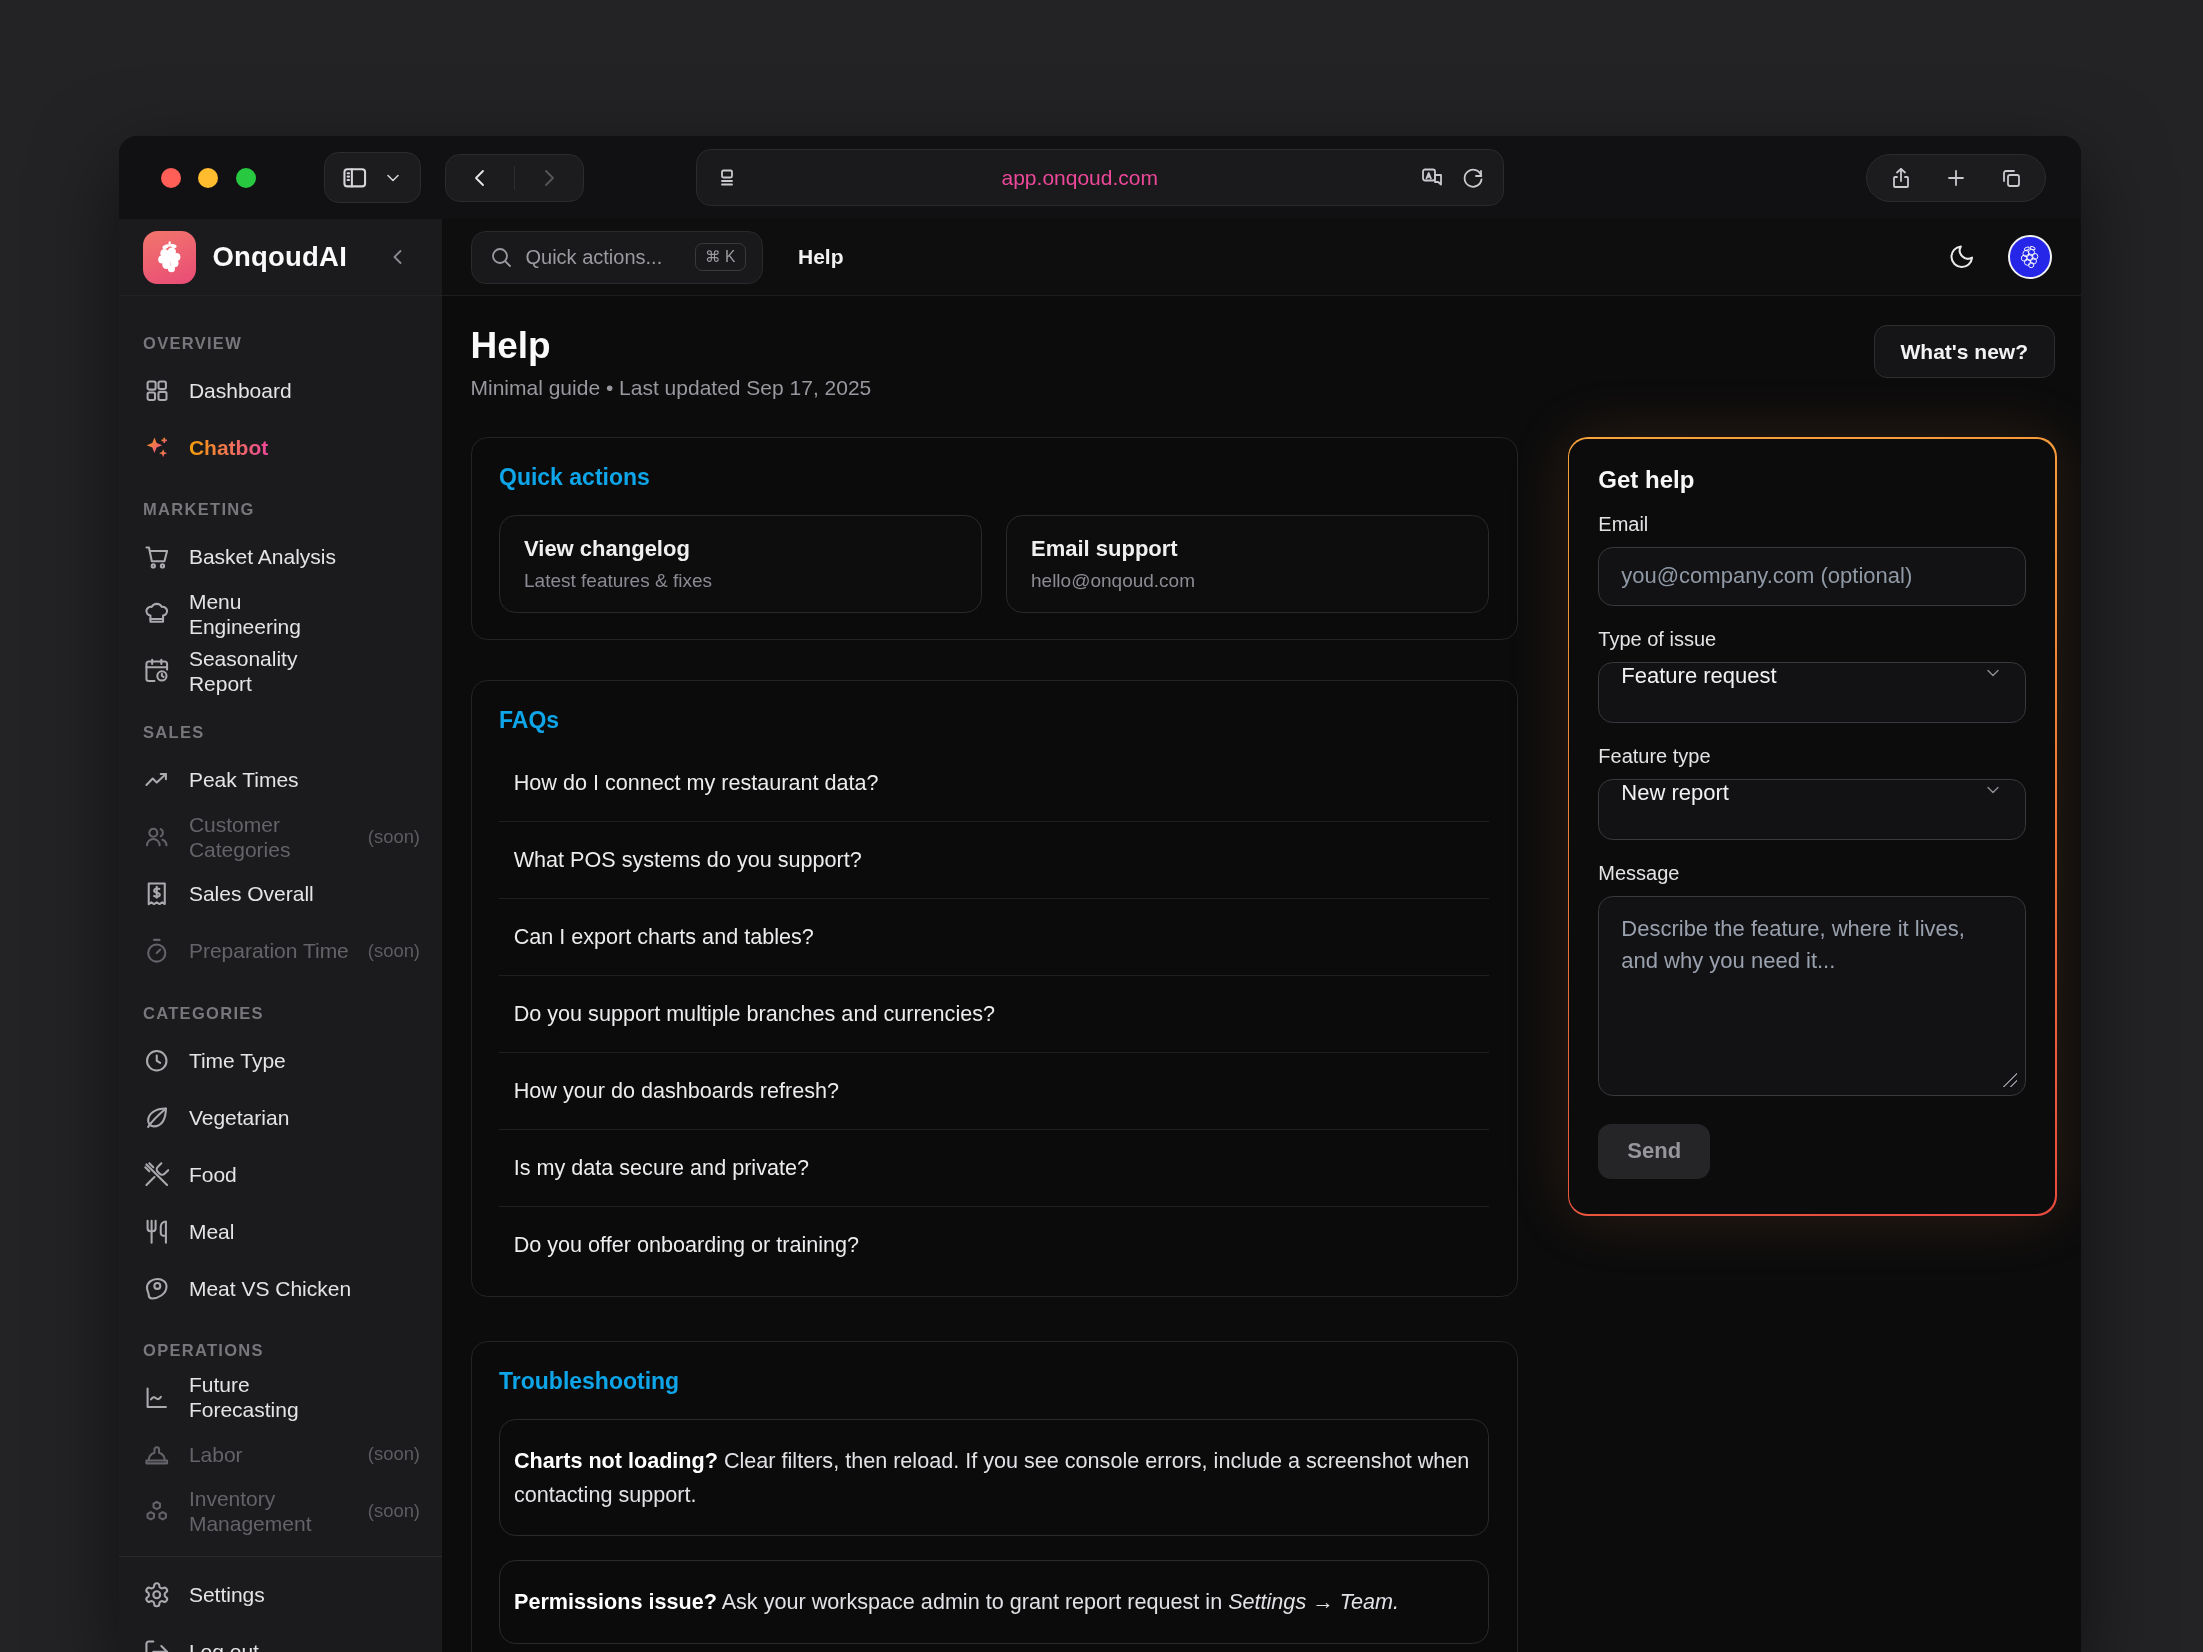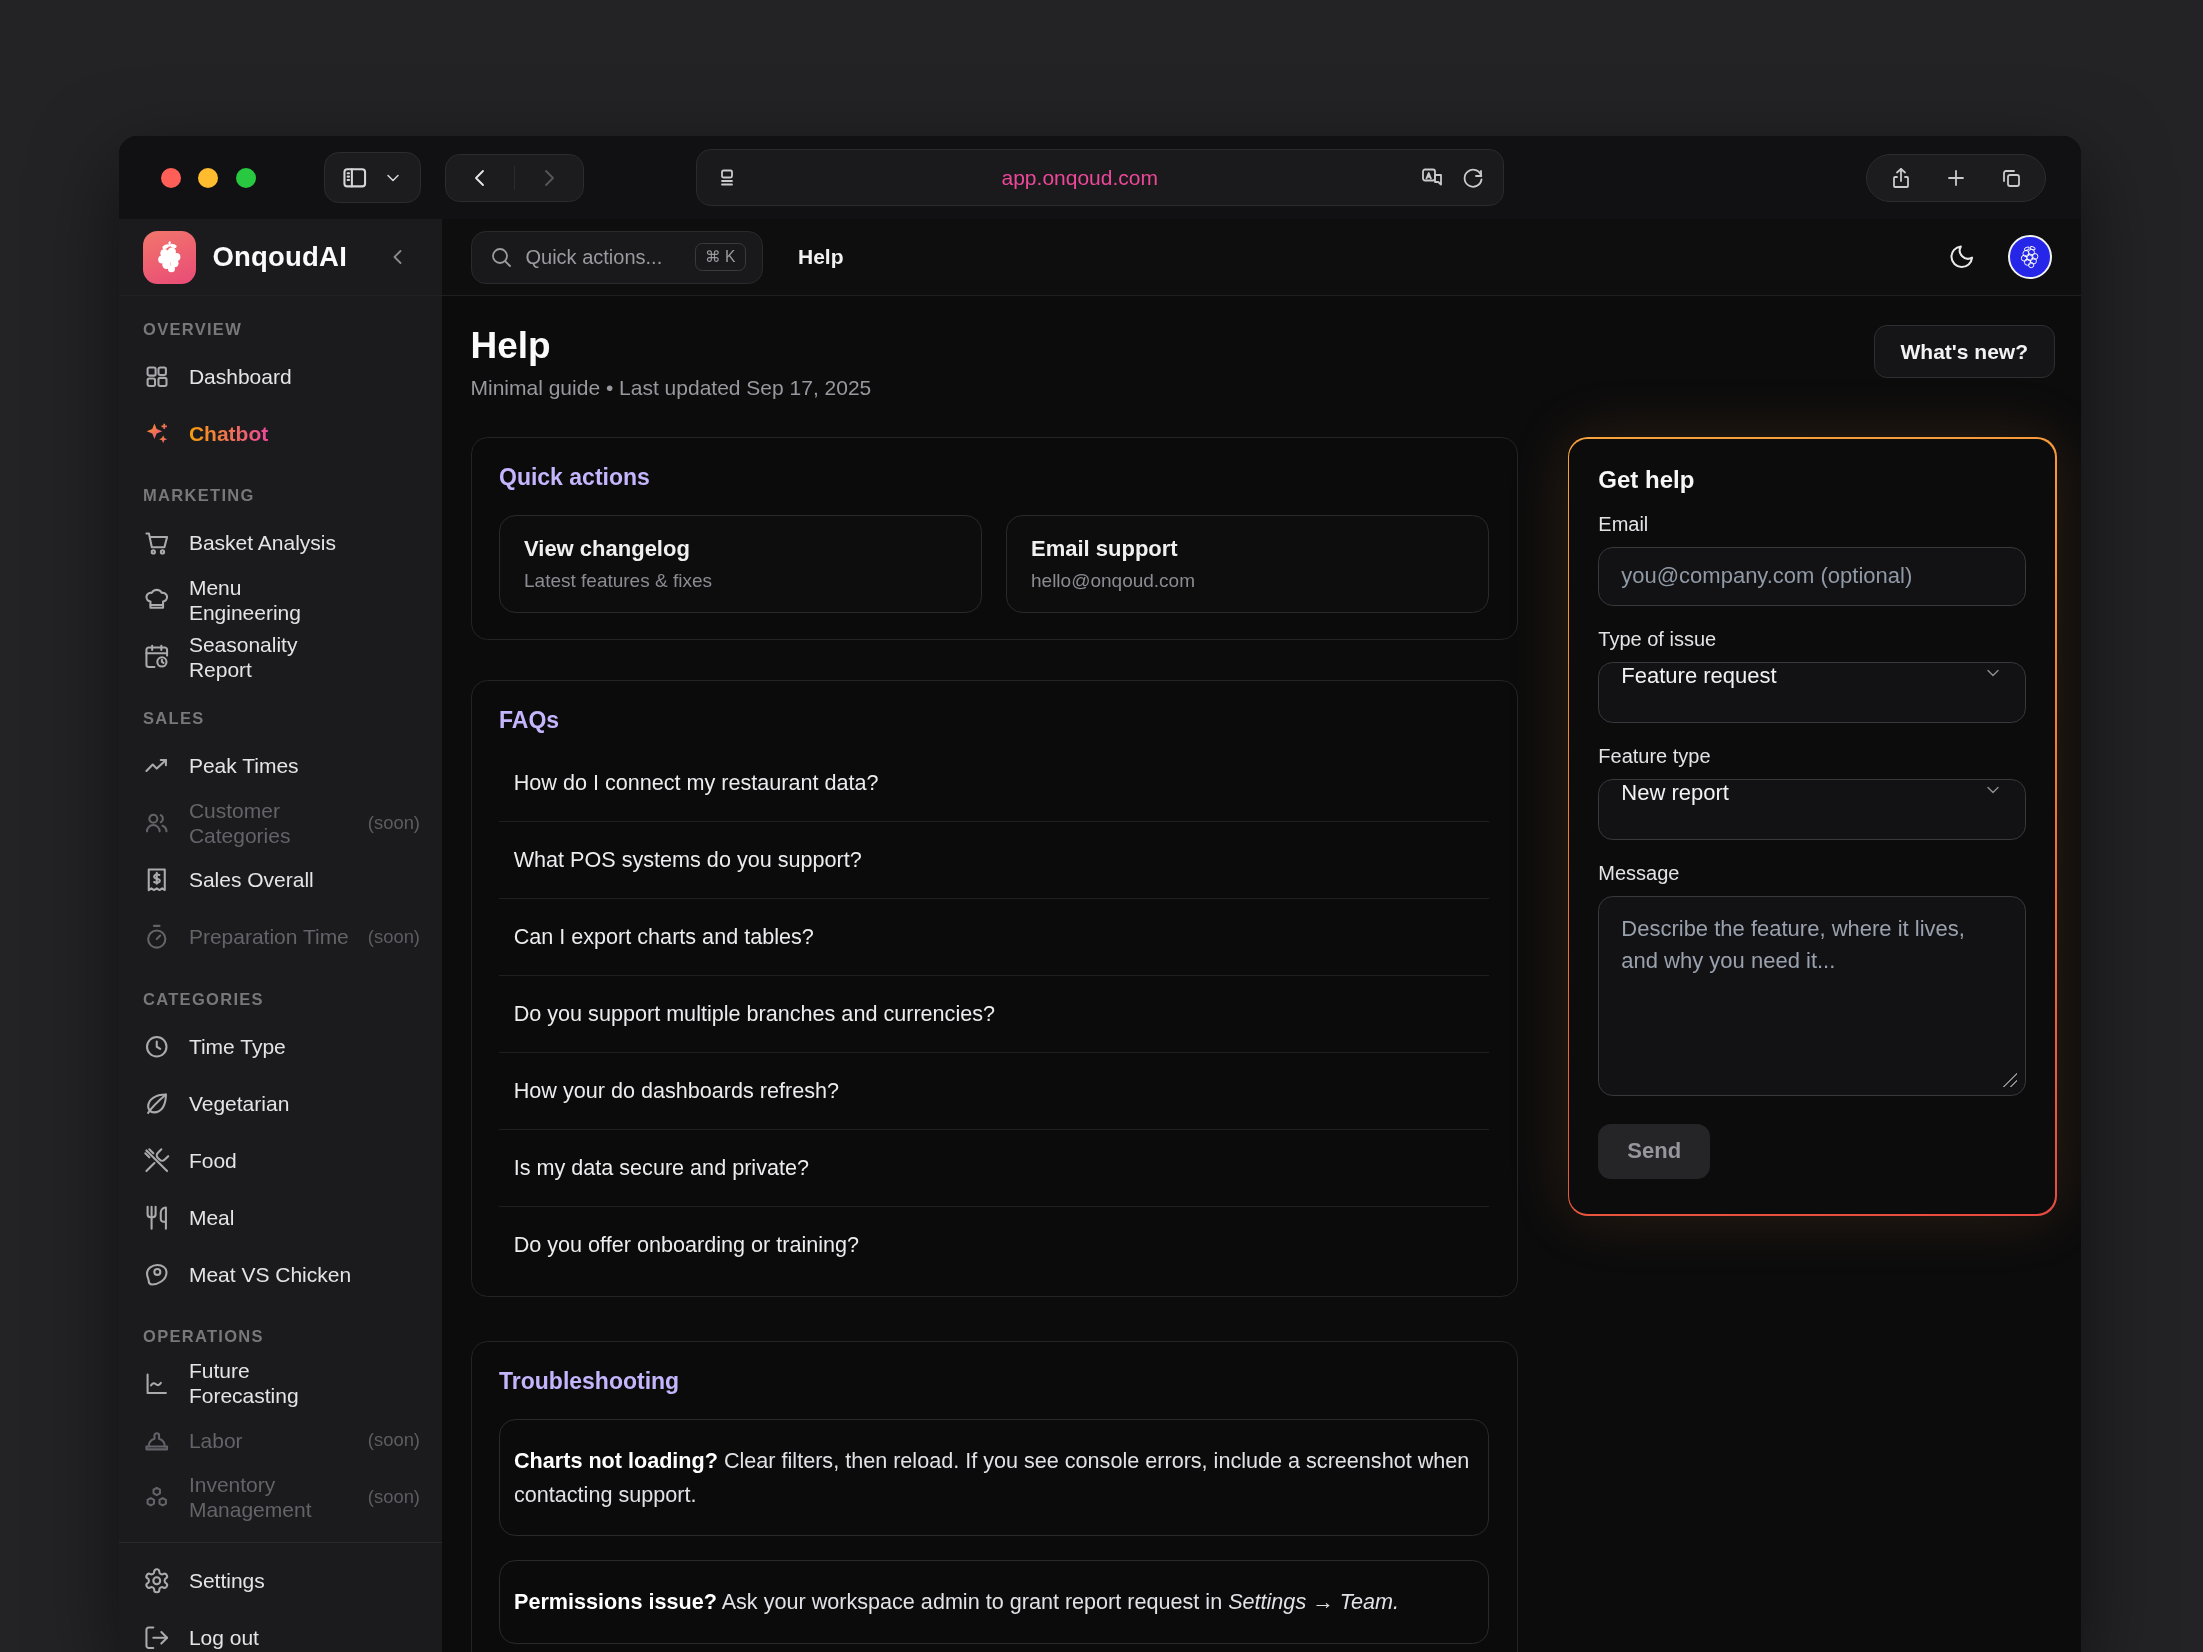--- a/index.html
+++ b/index.html
@@ -37,42 +37,42 @@
   .kbd { border:0.9px solid #3a3a3d; border-radius:7.3px; padding:3.7px 9.2px; font-size:15.6px; color:#9a9aa0; }
   .nav-help { margin-left:35px; font-size:21px; color:#f2f2f3; font-weight:600; }
   .hdr-right { margin-left:auto; display:flex; align-items:center; gap:33px; }
   .moon { color:#e8e8ea; display:flex; }
   .avatar { width:44px; height:44px; border-radius:50%; background:#2526e8; border:2.8px solid #f2f2f4; display:flex; align-items:center; justify-content:center; }
 
   
   .app-body { flex:1; display:flex; min-height:0; }
   .sidebar { width:323px; flex:0 0 auto; background:#1b1b1d; padding:24px 22px 0 24px; overflow:hidden; }
   .ssec { margin-top:24px; }
-  .ssec:first-child { margin-top:0; }
+  .ssec:first-child { margin-top:14px; }
   .slbl { font-size:16.5px; font-weight:700; letter-spacing:1.3px; color:#77777c; margin-bottom:9.2px; }
   .sitem { min-height:57px; display:flex; align-items:center; gap:18.4px; color:#e4e4e6; font-size:21px; cursor:default; }
   .sitem .sicon { color:#aaaaaf; display:flex; flex:0 0 auto; }
   .sitem .slabel { line-height:1.2; max-width:165px; }
   .sitem.dim, .sitem.dim .sicon { color:#636369; }
   .soon { margin-left:auto; font-size:18.4px; color:#5c5c62; }
   .grad-text { background:linear-gradient(90deg,#f59e0b,#ec4899); -webkit-background-clip:text; background-clip:text; color:transparent; font-weight:600; }
   .sdivider { height:0.9px; background:#2a2a2c; margin:16.5px -22px 9.2px -24px; }
 
   .main { flex:1; background:#0c0c0d; padding:29px 26px 0 28.5px; overflow:hidden; position:relative; }
   .page-head { display:flex; align-items:flex-start; }
   .page-title { font-size:37px; font-weight:700; color:#fafafa; }
   .page-sub { font-size:21px; color:#98989e; margin-top:9.2px; }
   .whatsnew { margin-left:auto; height:53px; padding:0 26px; border-radius:13px; background:#151517; border:0.9px solid #2e2e30; color:#f2f2f3; font-size:21px; font-weight:600; display:flex; align-items:center; }
 
   .cols { display:flex; gap:50px; margin-top:37px; align-items:flex-start; }
   .leftcol { width:1047px; flex:0 0 auto; }
   .rightcol { width:489px; flex:0 0 auto; }
 
   .card { border:0.9px solid #242427; border-radius:16.5px; background:#0b0b0c; padding:26px 27.5px; }
-  .card-title { font-size:23px; font-weight:700; color:#c4b5fd; }
+  .card-title { font-size:23px; font-weight:700; color:#0ea5e9; }
 
   .qa-row { display:flex; gap:24px; margin-top:24px; }
   .qa-btn { flex:1; border:0.9px solid #2a2a2d; border-radius:16.5px; background:#0d0d0e; padding:20px 24px; text-align:left; }
   .qa-btn .t { font-size:22px; font-weight:600; color:#f0f0f1; }
   .qa-btn .s { font-size:19px; color:#8b8b93; margin-top:8.3px; }
 
   .faq-card { margin-top:40px; padding-bottom:13px; }
   .faq-item { padding:25px 14.7px; font-size:21.6px; color:#ececee; border-bottom:0.9px solid #1f1f22; }
   .faq-item:last-child { border-bottom:none; }
   .faq-list { margin-top:11px; }

